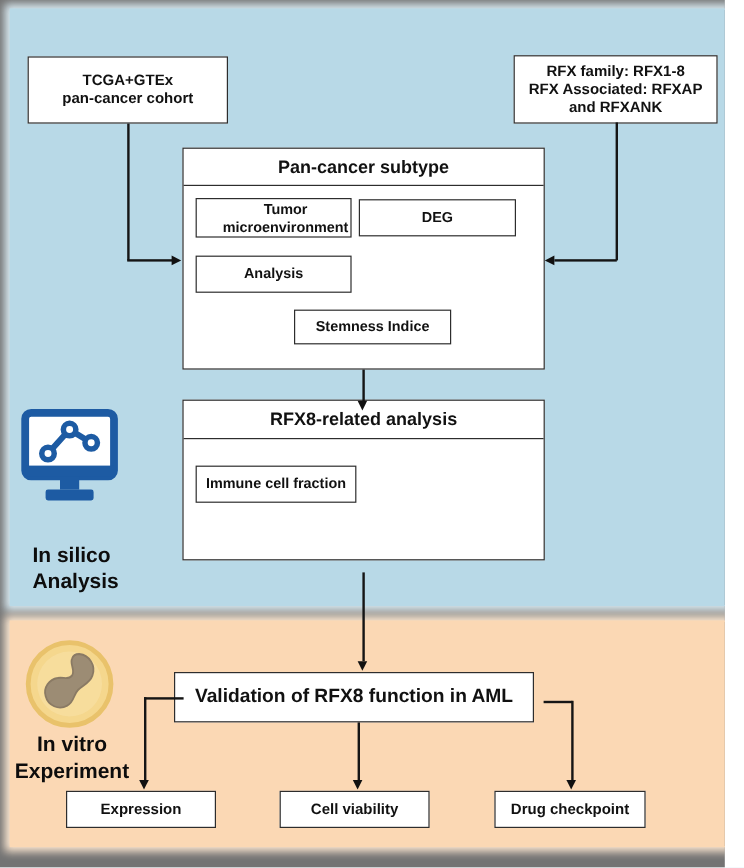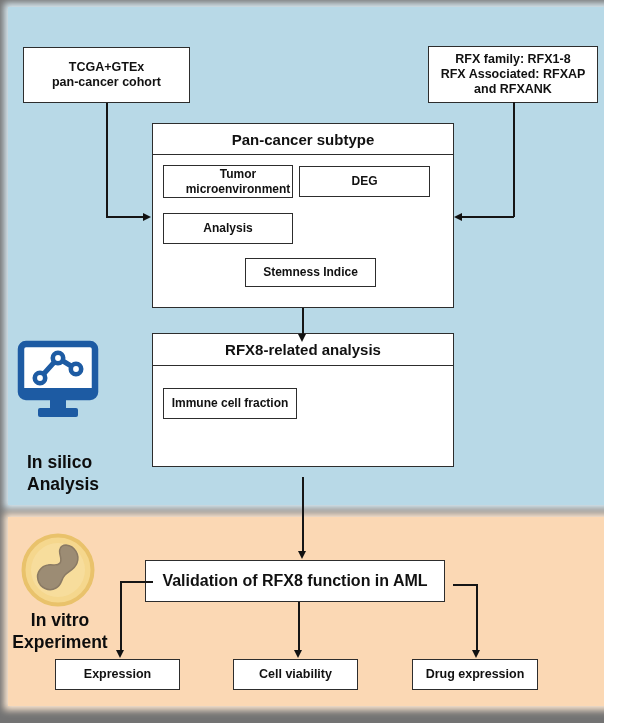--- a/index.html
+++ b/index.html
@@ -57,21 +57,21 @@
   <div class="node sm" style="left:245px;top:258px;width:131px;height:29px;">Stemness Indice</div>
 
   <div class="container" style="left:152px;top:333px;width:302px;height:134px;">
     <div class="ctitle" style="height:32px;">RFX8-related analysis</div>
   </div>
   <div class="node sm" style="left:163px;top:388px;width:134px;height:31px;">Immune cell fraction</div>
 
   <div class="node" style="left:145px;top:560px;width:300px;height:42px;font-size:16px;">Validation of RFX8 function in AML</div>
   <div class="node src" style="left:55px;top:659px;width:125px;height:31px;">Expression</div>
   <div class="node src" style="left:233px;top:659px;width:125px;height:31px;">Cell viability</div>
-  <div class="node src" style="left:412px;top:659px;width:126px;height:31px;">Drug expression</div>
+  <div class="node src" style="left:412px;top:659px;width:126px;height:31px;">Drug checkpoint</div>
 
   <div class="vline" style="left:106px;top:103px;height:114px;"></div>
   <div class="hline" style="left:106px;top:216px;width:38px;"></div>
   <div class="arr right" style="left:143px;top:212.5px;"></div>
 
   <div class="vline" style="left:513px;top:102px;height:115px;"></div>
   <div class="hline" style="left:462px;top:216px;width:52px;"></div>
   <div class="arr left" style="left:454px;top:212.5px;"></div>
 
   <div class="vline" style="left:302px;top:308px;height:27px;"></div>

